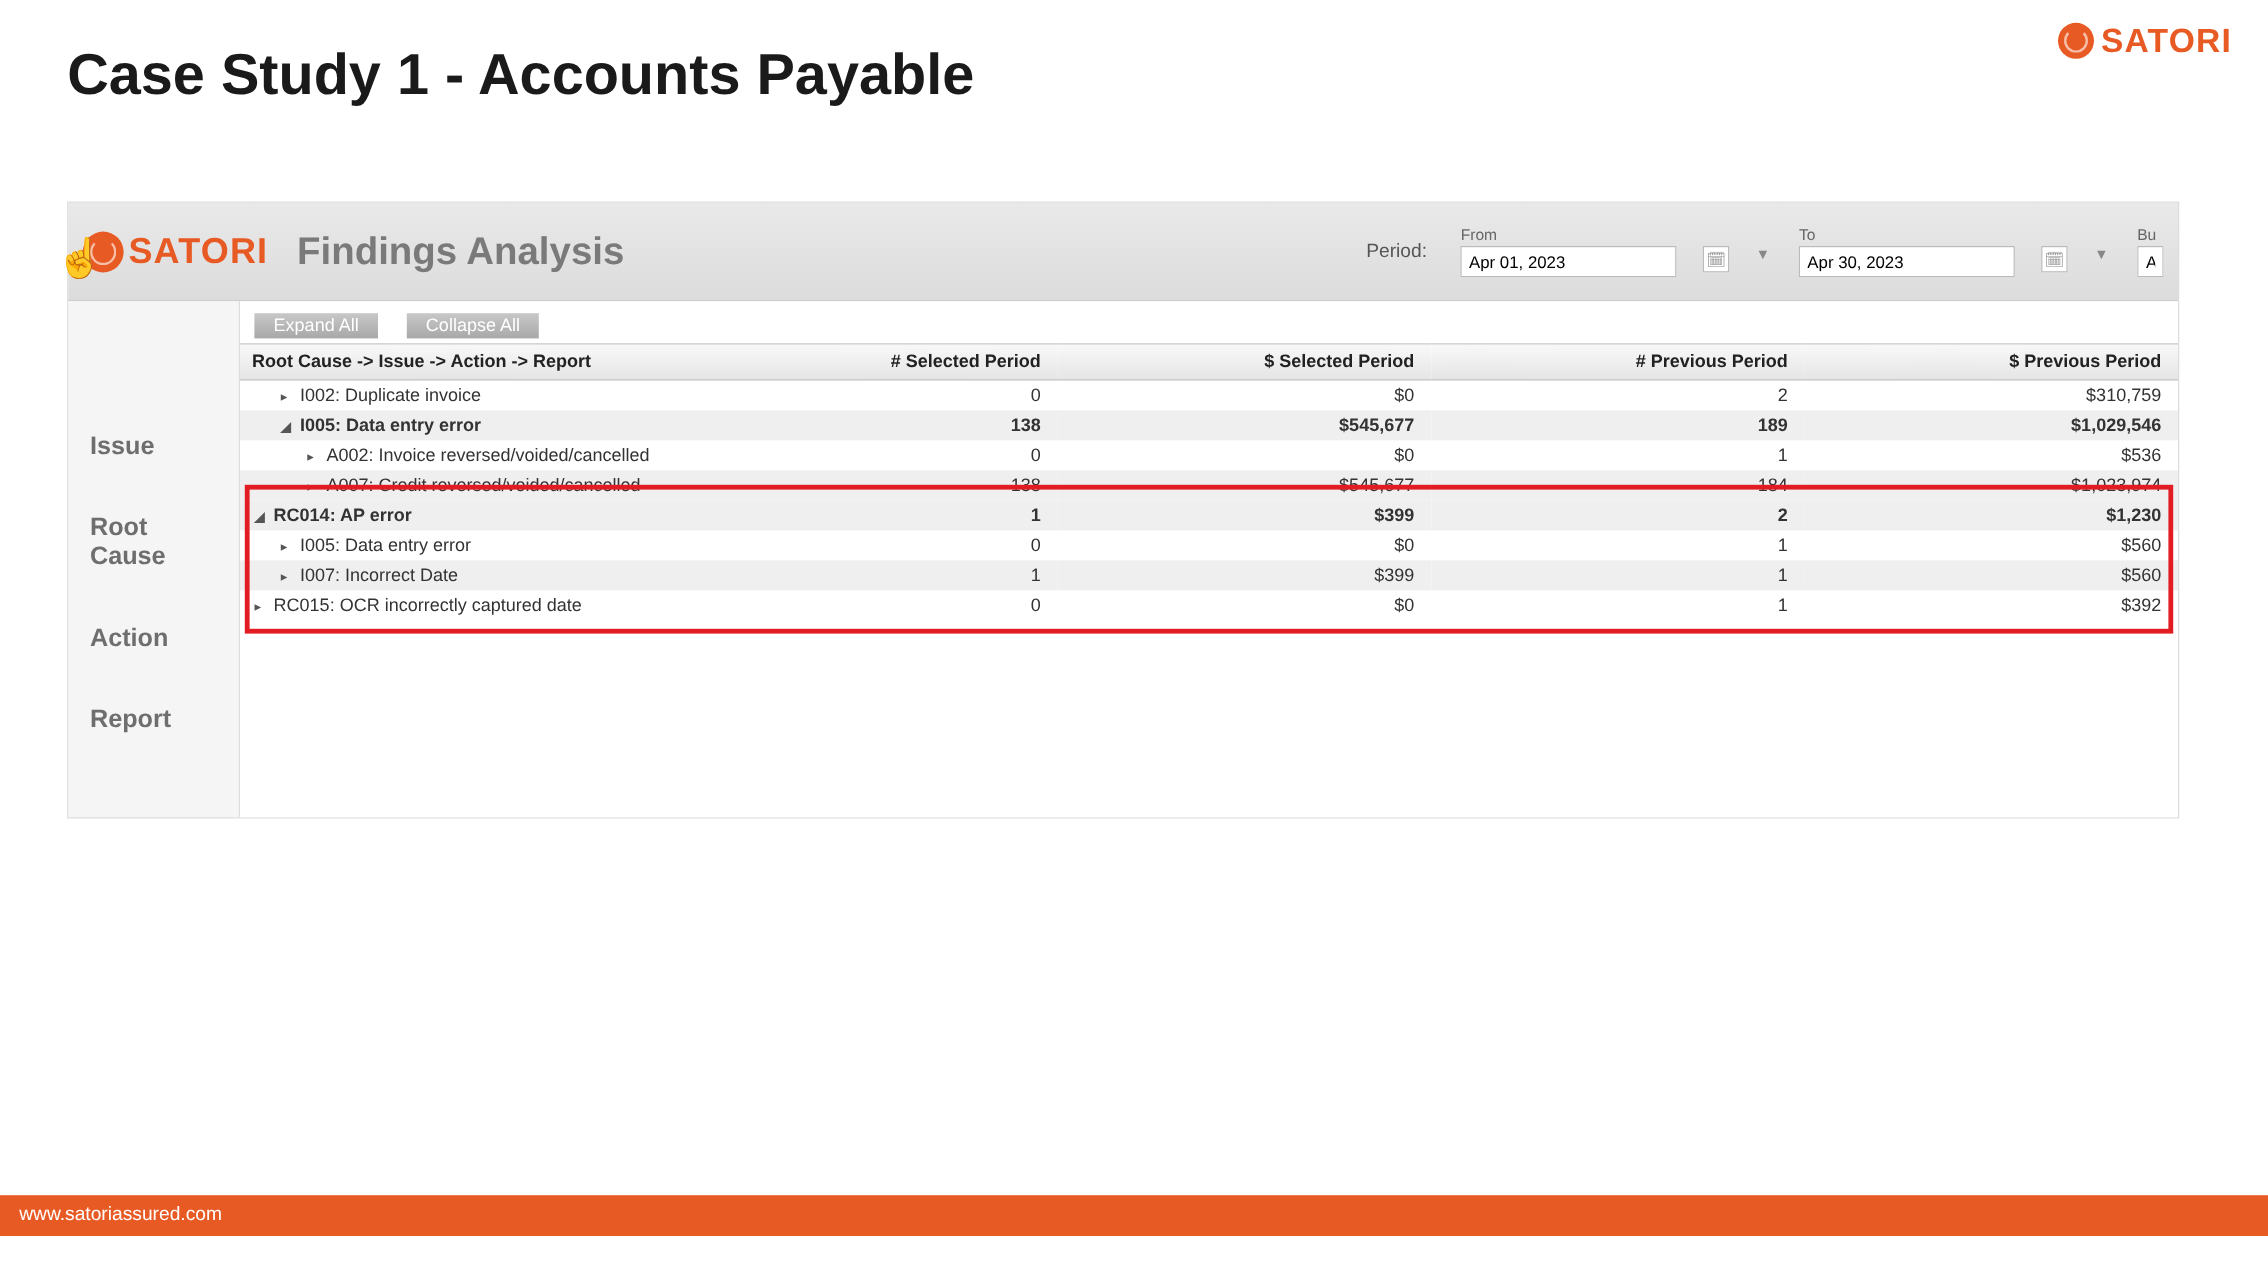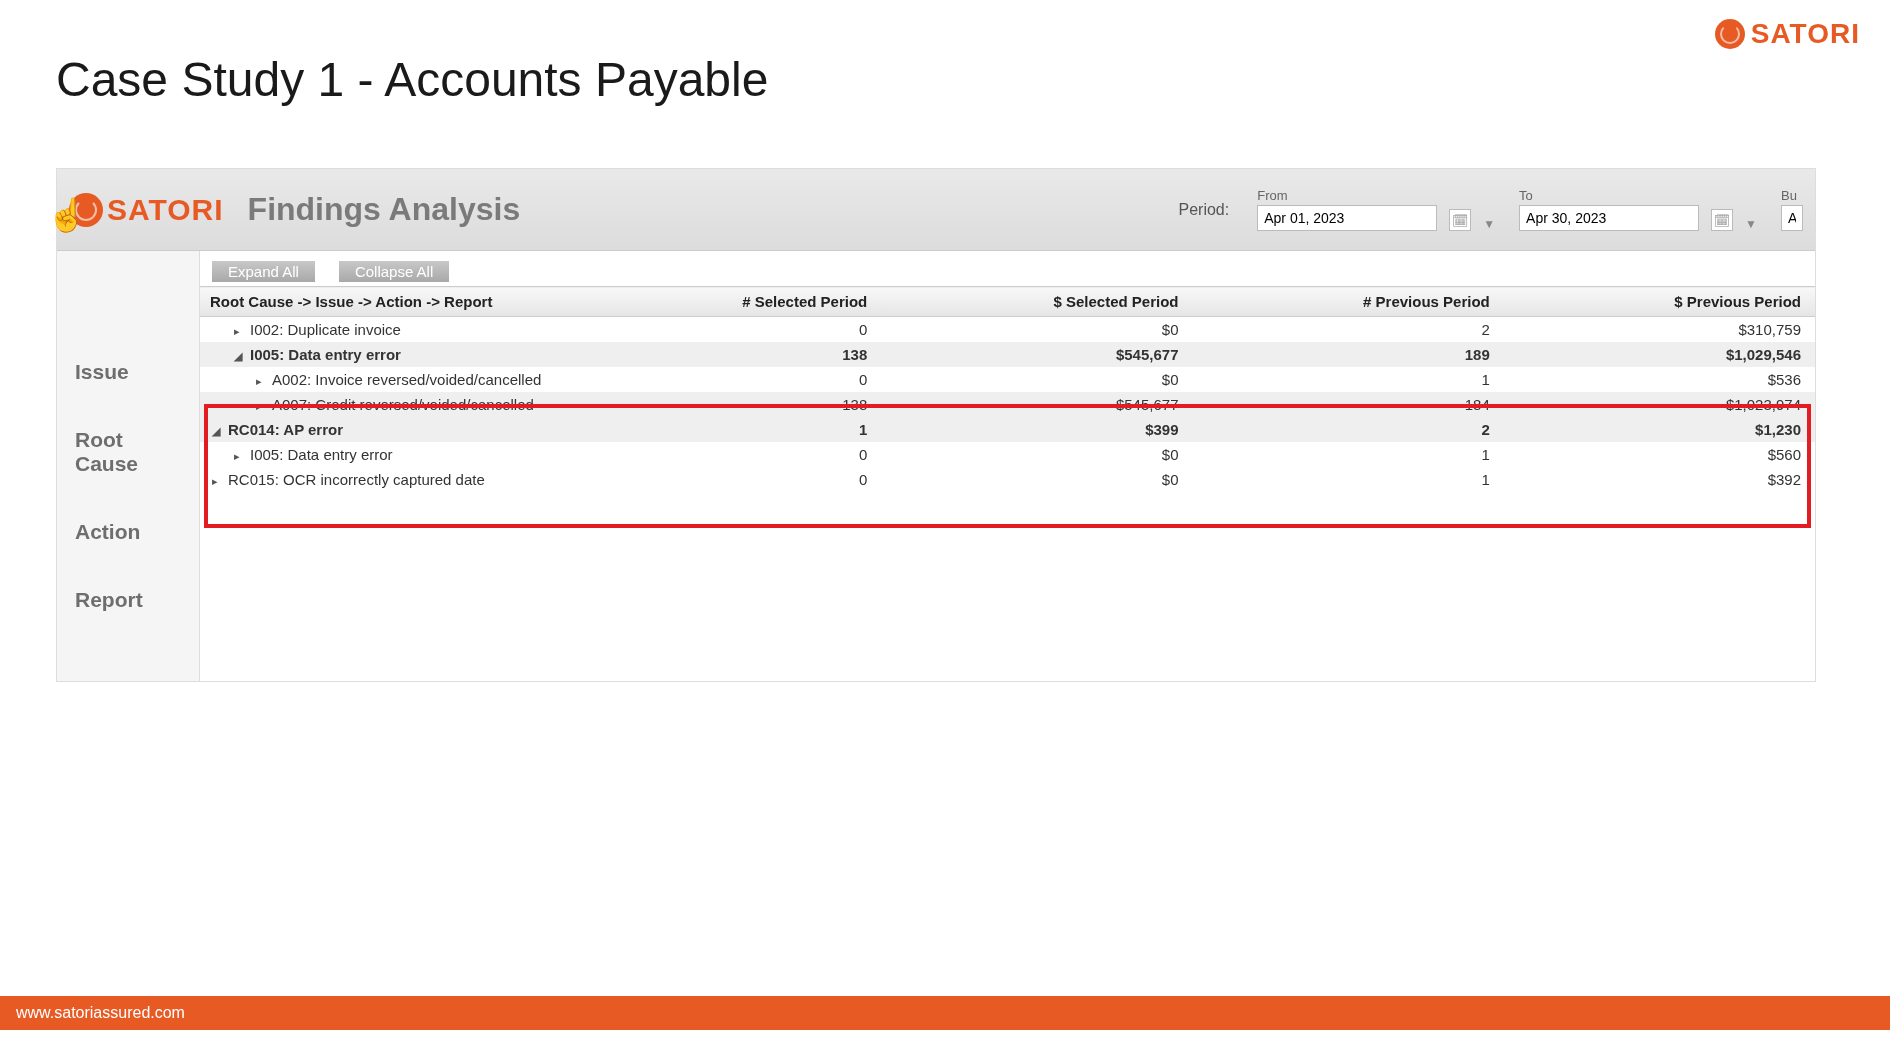--- a/index.html
+++ b/index.html
@@ -10,23 +10,23 @@
     color: #333;
     width: 1890px;
     height: 1060px;
     position: relative;
     overflow: hidden;
   }
 
   .slide-title {
     position: absolute;
     left: 56px;
-    top: 52px;
+    top: 35px;
     font-size: 48px;
-    font-weight: 400;
+    font-weight: 700;
     color: #1a1a1a;
   }
 
   .brand-top-right {
     position: absolute;
     right: 30px;
     top: 18px;
     display: flex;
     align-items: center;
     gap: 6px;
@@ -86,21 +86,21 @@
   .app-header .logo .orb::after{
     content:""; position:absolute; inset:6px; border-radius:50%;
     border:2px solid rgba(255,255,255,.6); border-top-color:transparent;
   }
   .app-header .logo .word { font-size:30px; font-weight:600; color:#e85a24; letter-spacing:1px;}
   .app-header .page-title { font-size:32px; font-weight:600; color:#7a7a7a;}
 
   .filter-block { display:flex; flex-direction:column; gap:2px; font-size:14px; color:#444;}
   .period-label { font-size:16px; color:#555; margin-right:4px; align-self:center;}
   .filter-block label { font-size:13px; color:#666;}
-  .filter-input { display:flex; align-items:flex-end; gap:12px;}
+  .filter-input { display:flex; align-items:flex-start; gap:22px;}
   .filter-input input {
     height:26px; width:180px; padding:2px 6px;
     border:1px solid #bbb; background:#fff; font-size:14px;
   }
   .filter-input .cal-icon {
     width:22px; height:22px;
     background:#fff;
     border:1px solid #bbb;
     display:flex; align-items:center; justify-content:center;
     font-size:13px; color:#888;
@@ -282,20 +282,27 @@
               <td class="num">2</td>
               <td class="num">$1,230</td>
             </tr>
             <tr class="lvl1">
               <td class="label"><span class="tri">▸</span>I005: Data entry error</td>
               <td class="num">0</td>
               <td class="num">$0</td>
               <td class="num">1</td>
               <td class="num">$560</td>
             </tr>
+            <tr class="shade lvl1">
+              <td class="label"><span class="tri">▸</span>I007: Incorrect Date</td>
+              <td class="num">1</td>
+              <td class="num">$399</td>
+              <td class="num">1</td>
+              <td class="num">$560</td>
+            </tr>
             <tr class="lvl0">
               <td class="label"><span class="tri">▸</span>RC015: OCR incorrectly captured date</td>
               <td class="num">0</td>
               <td class="num">$0</td>
               <td class="num">1</td>
               <td class="num">$392</td>
             </tr>
           </tbody>
       </table>
 

